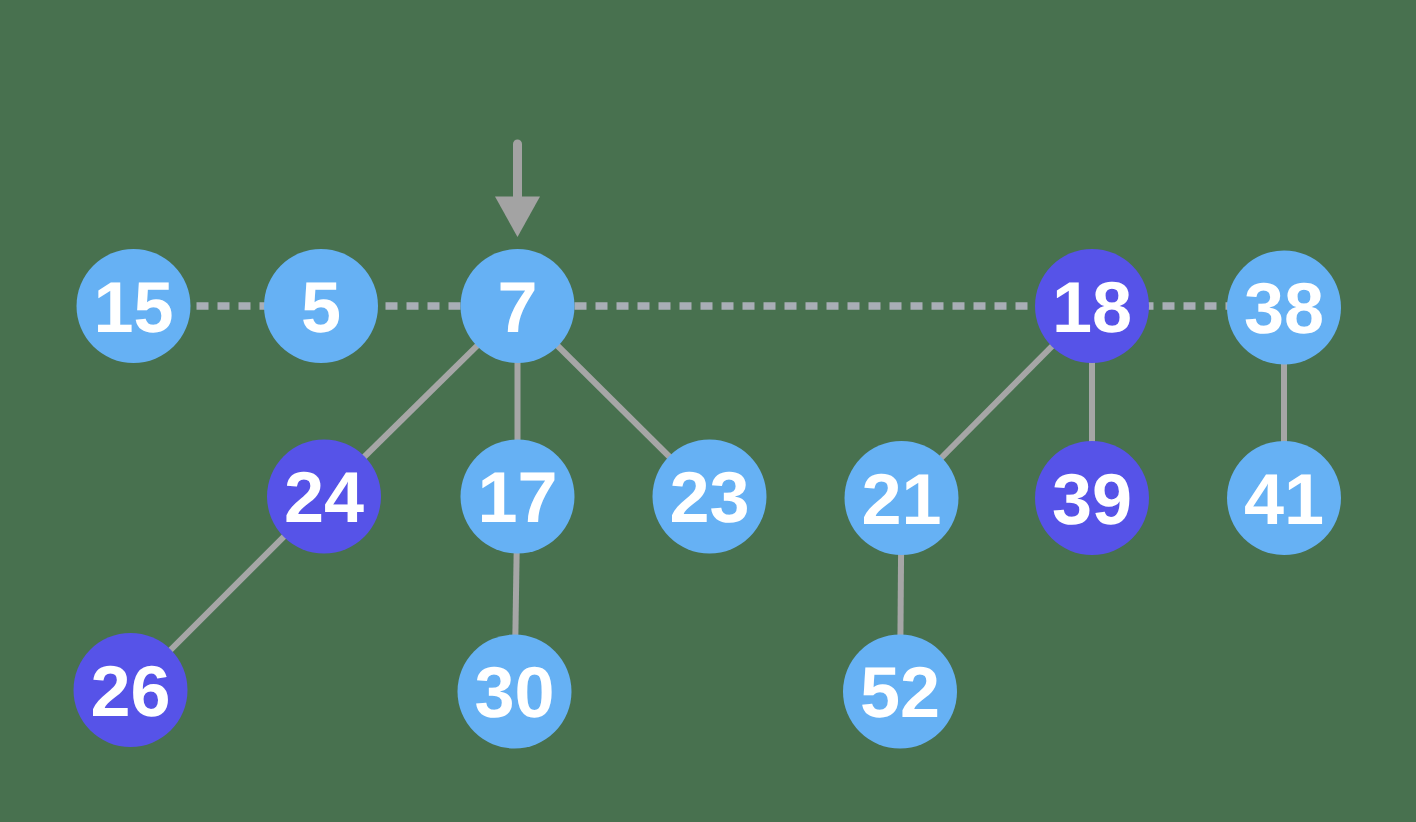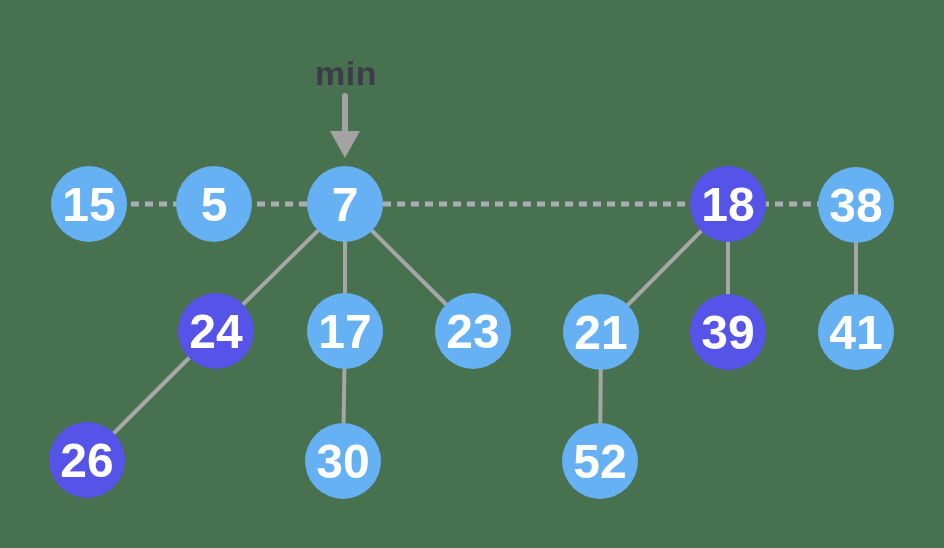--- a/index.html
+++ b/index.html
@@ -78,14 +78,13 @@
       <text x="728" y="349" text-anchor="middle" fill="#FFFFFF" class="node-text">39</text>
       <circle cx="856" cy="332" r="38" fill="#66B1F4"></circle>
       <text x="856" y="349" text-anchor="middle" fill="#FFFFFF" class="node-text">41</text>
       <circle cx="87" cy="460" r="38" fill="#5653E8"></circle>
       <text x="87" y="477" text-anchor="middle" fill="#FFFFFF" class="node-text">26</text>
       <circle cx="343" cy="461" r="38" fill="#66B1F4"></circle>
       <text x="343" y="478" text-anchor="middle" fill="#FFFFFF" class="node-text">30</text>
       <circle cx="600" cy="461" r="38" fill="#66B1F4"></circle>
       <text x="600" y="478" text-anchor="middle" fill="#FFFFFF" class="node-text">52</text>
     </svg>
-  <div id="min-label" style="left: 276px; top: 54px; color: rgb(59, 62, 72);">min</div>
 </div>
 
 </body></html>

